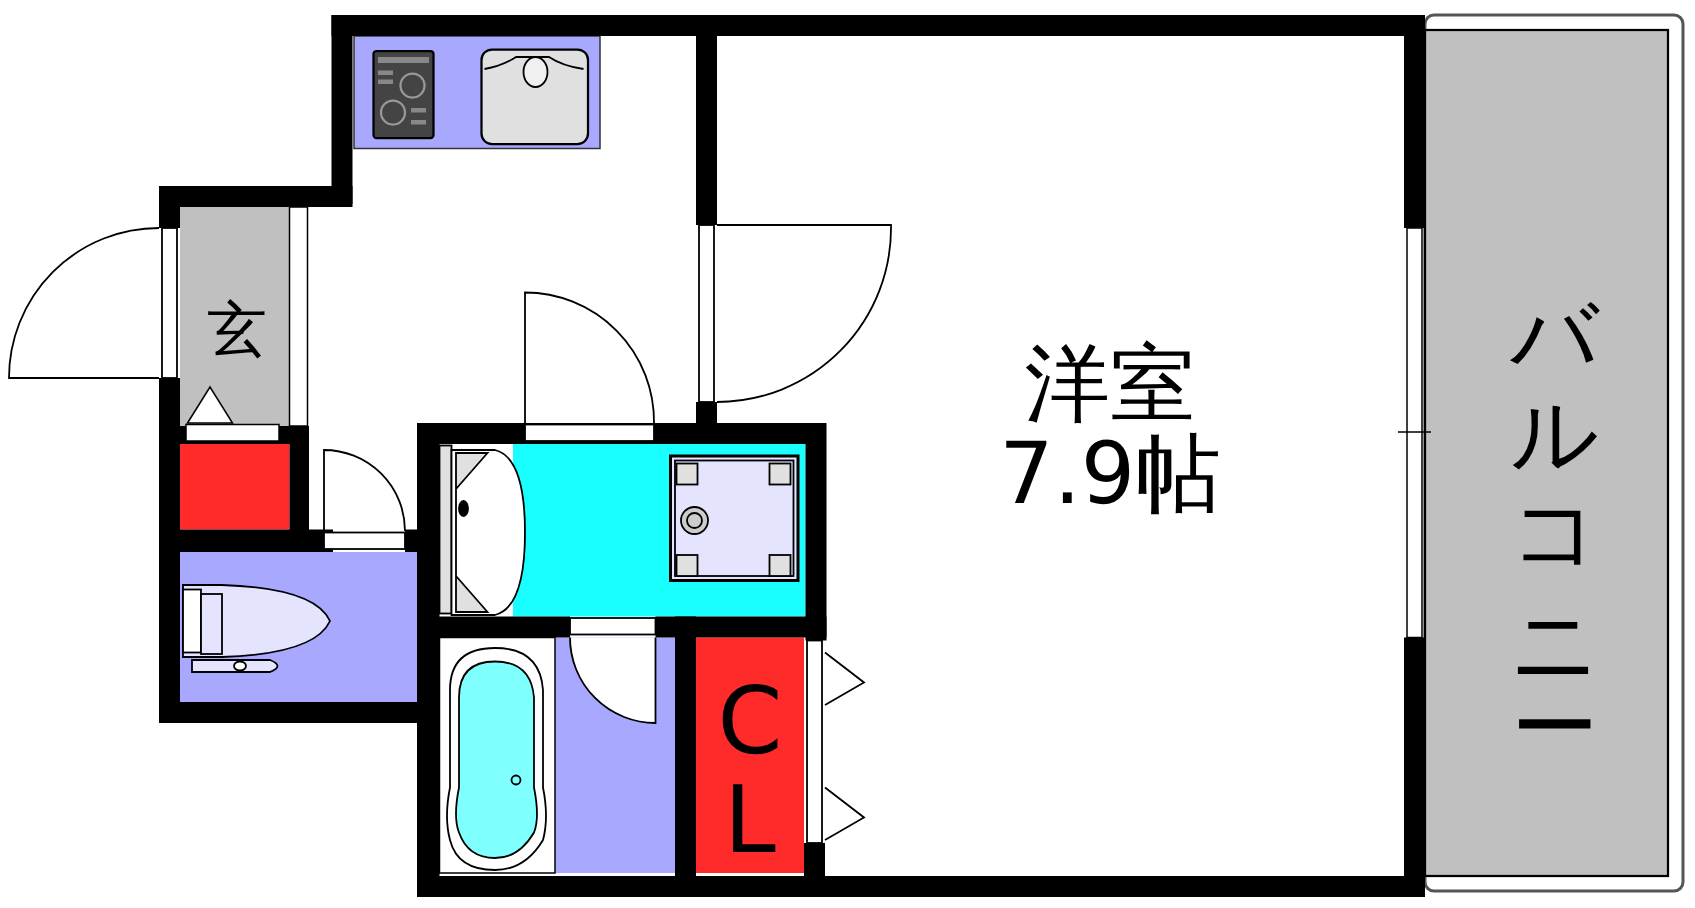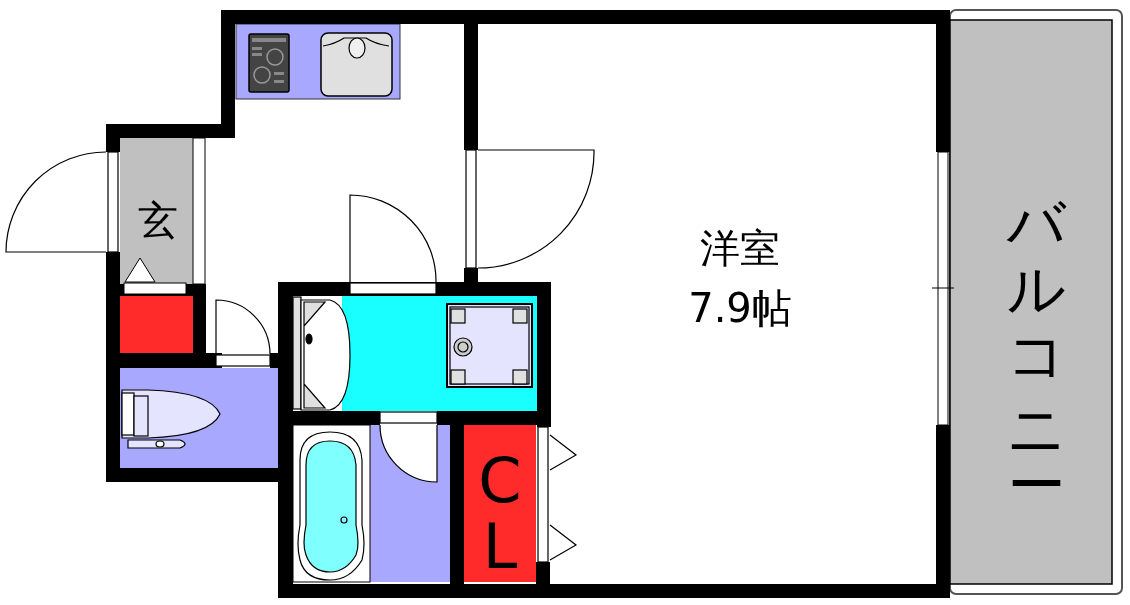--- a/index.html
+++ b/index.html
@@ -1,19 +1,19 @@
 <!DOCTYPE html>
 <html><head>
 <meta charset="utf-8">
 <style>
   html, body { margin: 0; padding: 0; background: #ffffff; }
   body { width: 1130px; height: 605px; position: relative; overflow: hidden; font-family: "DejaVu Sans", sans-serif; }
   svg { position: absolute; left: 0; top: 0; }
   .lbl { position: absolute; color: #000; font-family: "DejaVu Sans", sans-serif; line-height: 1; text-align: center; }
-  .room-label { font-size: 40px; }
+  .room-label { font-size: 57px; }
   .genkan { font-size: 40px; }
   .cl { font-size: 62px; }
   .balcony { font-size: 58px; writing-mode: vertical-rl; letter-spacing: 8px; }
 </style>
 </head>
 <body>
 
 <svg width="1130" height="605" viewBox="0 0 1130 605" xmlns="http://www.w3.org/2000/svg">
 
   <g>

